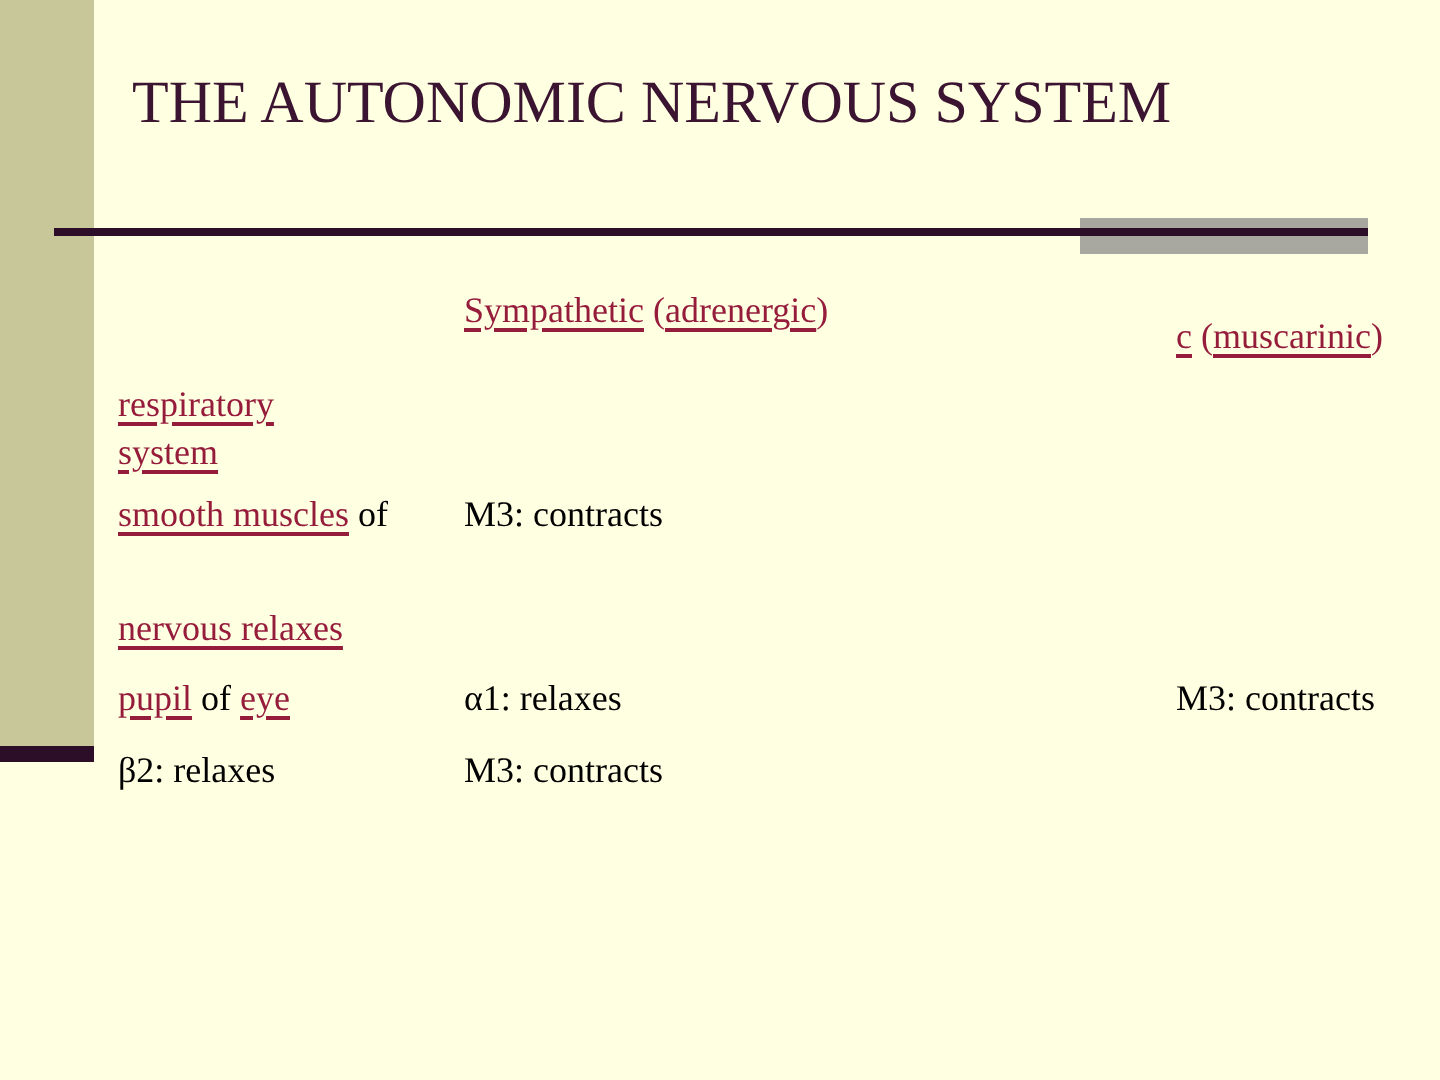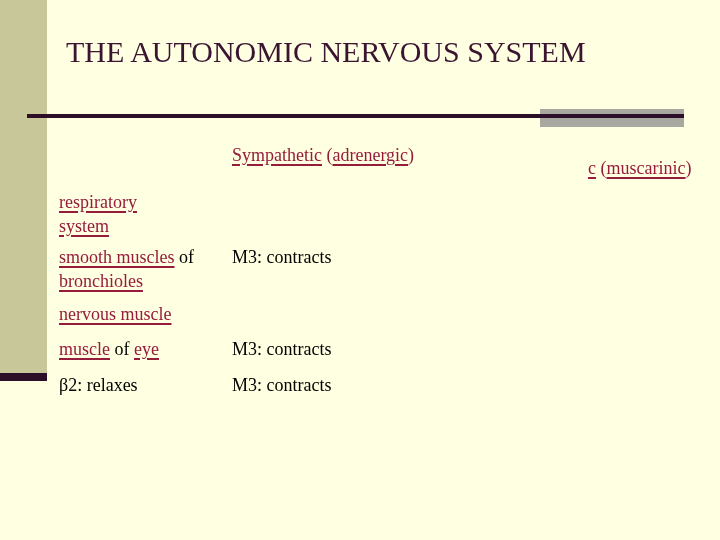--- a/index.html
+++ b/index.html
@@ -94,32 +94,33 @@
       <div class="cell cell-para"><br><span class="seg-term">c</span><span class="seg-red"> (</span><span class="seg-term">muscarinic</span><span class="seg-red">)</span></div>
     </div>
 
     <div class="row h55">
       <div class="cell cell-label"><span class="seg-term-bold">respiratory</span><br><span class="seg-term-bold">system</span></div>
       <div class="cell cell-symp"></div>
       <div class="cell cell-para"></div>
     </div>
 
     <div class="row h57">
-      <div class="cell cell-label"><span class="seg-term">smooth muscles</span><span class="seg-plain"> of</span><br><span class="seg-term">bronchioles</span></div>
+      <div class="cell cell-label"><span class="seg-term">smooth muscles</span><span class="seg-plain"> of</span><br></div>
       <div class="cell cell-para"><span class="seg-plain">M3: contracts</span></div>
     </div>
 
     <div class="row h35">
-      <div class="cell cell-label"><span class="seg-term-bold">nervous muscle</span></div>
+      <div class="cell cell-label"><span class="seg-term-bold">nervous relaxes</span></div>
       <div class="cell cell-symp"></div>
       <div class="cell cell-para"></div>
     </div>
 
     <div class="row h36">
-      <div class="cell cell-label"><span class="seg-term">muscle</span><span class="seg-plain"> of </span><span class="seg-term">eye</span></div>
+      <div class="cell cell-label"><span class="seg-term">pupil</span><span class="seg-plain"> of </span><span class="seg-term">eye</span></div>
+      <div class="cell cell-symp"><span class="seg-plain">α1: relaxes</span></div>
       <div class="cell cell-para"><span class="seg-plain">M3: contracts</span></div>
     </div>
 
     <div class="row">
       <div class="cell cell-symp"><span class="seg-plain">β2: relaxes</span></div>
       <div class="cell cell-para"><span class="seg-plain">M3: contracts</span></div>
     </div>
 
   </div>
 </div>

